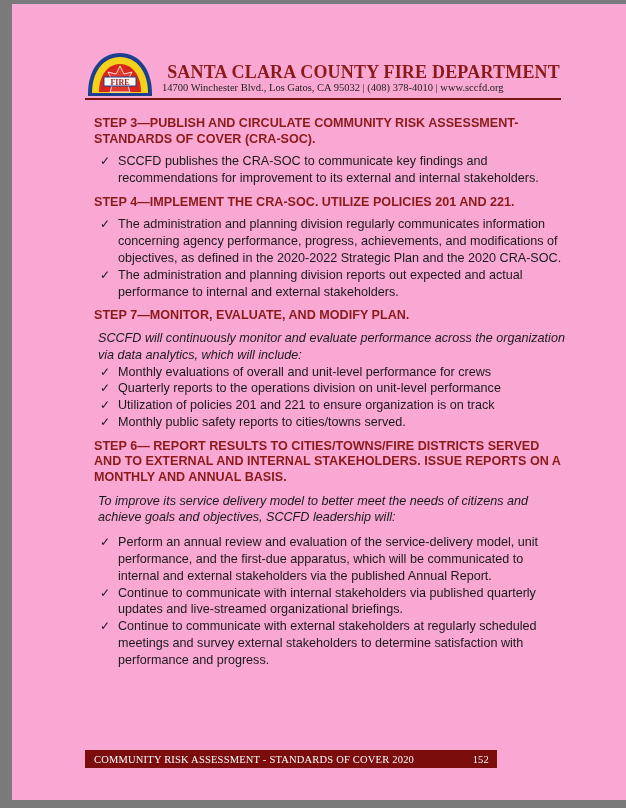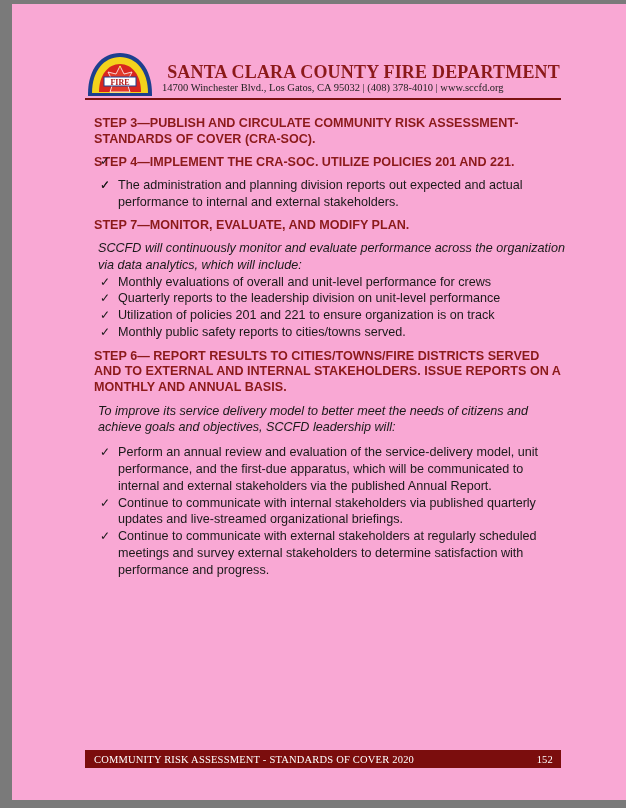--- a/index.html
+++ b/index.html
@@ -48,21 +48,21 @@
   ul.checks { list-style: none; margin: 4px 0 0 0; padding: 0; }
   ul.checks.tight { margin-top: 0; }
   ul.checks li {
     position: relative; padding-left: 30px;
   }
   ul.checks li .check {
     position: absolute; left: 12px; top: 0; font-size: 12px;
   }
   .footer-bar {
     position: absolute; left: 73px; top: 746px;
-    width: 476px; height: 18px; background: #7b0d0d;
+    width: 412px; height: 18px; background: #7b0d0d;
     color: #ffffff;
     font-family: "Liberation Serif", serif; font-size: 10.5px;
     display: flex; align-items: center; justify-content: space-between;
     box-sizing: border-box; padding: 0 8px 0 9px;
     letter-spacing: 0.2px;
   }
 </style>
 </head>
 <body>
 
@@ -81,38 +81,38 @@
 
   <div class="org-name">SANTA CLARA COUNTY FIRE DEPARTMENT</div>
   <div class="org-address">14700 Winchester Blvd., Los Gatos, CA 95032 | (408) 378-4010 | www.sccfd.org</div>
   <div class="header-rule"></div>
 
   <div class="content">
 
     <div class="step">
       <h2 class="step-heading">STEP 3—PUBLISH AND CIRCULATE COMMUNITY RISK ASSESSMENT-STANDARDS OF COVER (CRA-SOC).</h2>
       <ul class="checks">
-        <li><span class="check">✓</span></li>
+        <li><span class="check">✓</span><span>SCCFD publishes the CRA-SOC to communicate key findings and recommendations for improvement to its external and internal stakeholders.</span></li>
       </ul>
     </div>
 
     <div class="step">
       <h2 class="step-heading">STEP 4—IMPLEMENT THE CRA-SOC. UTILIZE POLICIES 201 AND 221.</h2>
       <ul class="checks" style="margin-top:6px;">
-        <li><span class="check">✓</span></li>
+        <li><span class="check">✓</span><span>The administration and planning division regularly communicates information concerning agency performance, progress, achievements, and modifications of objectives, as defined in the 2020-2022 Strategic Plan and the 2020 CRA-SOC.</span></li>
         <li><span class="check">✓</span><span>The administration and planning division reports out expected and actual performance to internal and external stakeholders.</span></li>
       </ul>
     </div>
 
     <div class="step">
       <h2 class="step-heading">STEP 7—MONITOR, EVALUATE, AND MODIFY PLAN.</h2>
       <p class="para">SCCFD will continuously monitor and evaluate performance across the organization via data analytics, which will include:</p>
       <ul class="checks tight">
         <li><span class="check">✓</span><span>Monthly evaluations of overall and unit-level performance for crews</span></li>
-        <li><span class="check">✓</span><span>Quarterly reports to the leadership division on unit-level performance</span></li>
+        <li><span class="check">✓</span><span>Quarterly reports to the operations division on unit-level performance</span></li>
         <li><span class="check">✓</span><span>Utilization of policies 201 and 221 to ensure organization is on track</span></li>
         <li><span class="check">✓</span><span>Monthly public safety reports to cities/towns served.</span></li>
       </ul>
     </div>
 
     <div class="step">
       <h2 class="step-heading">STEP 6— REPORT RESULTS TO CITIES/TOWNS/FIRE DISTRICTS SERVED AND TO EXTERNAL AND INTERNAL STAKEHOLDERS. ISSUE REPORTS ON A MONTHLY AND ANNUAL BASIS.</h2>
       <p class="para" style="margin-top:7px;">To improve its service delivery model to better meet the needs of citizens and achieve goals and objectives, SCCFD leadership will:</p>
       <ul class="checks" style="margin-top:8px;">
         <li><span class="check">✓</span><span>Perform an annual review and evaluation of the service-delivery model, unit performance, and the first-due apparatus, which will be communicated to internal and external stakeholders via the published Annual Report.</span></li>

